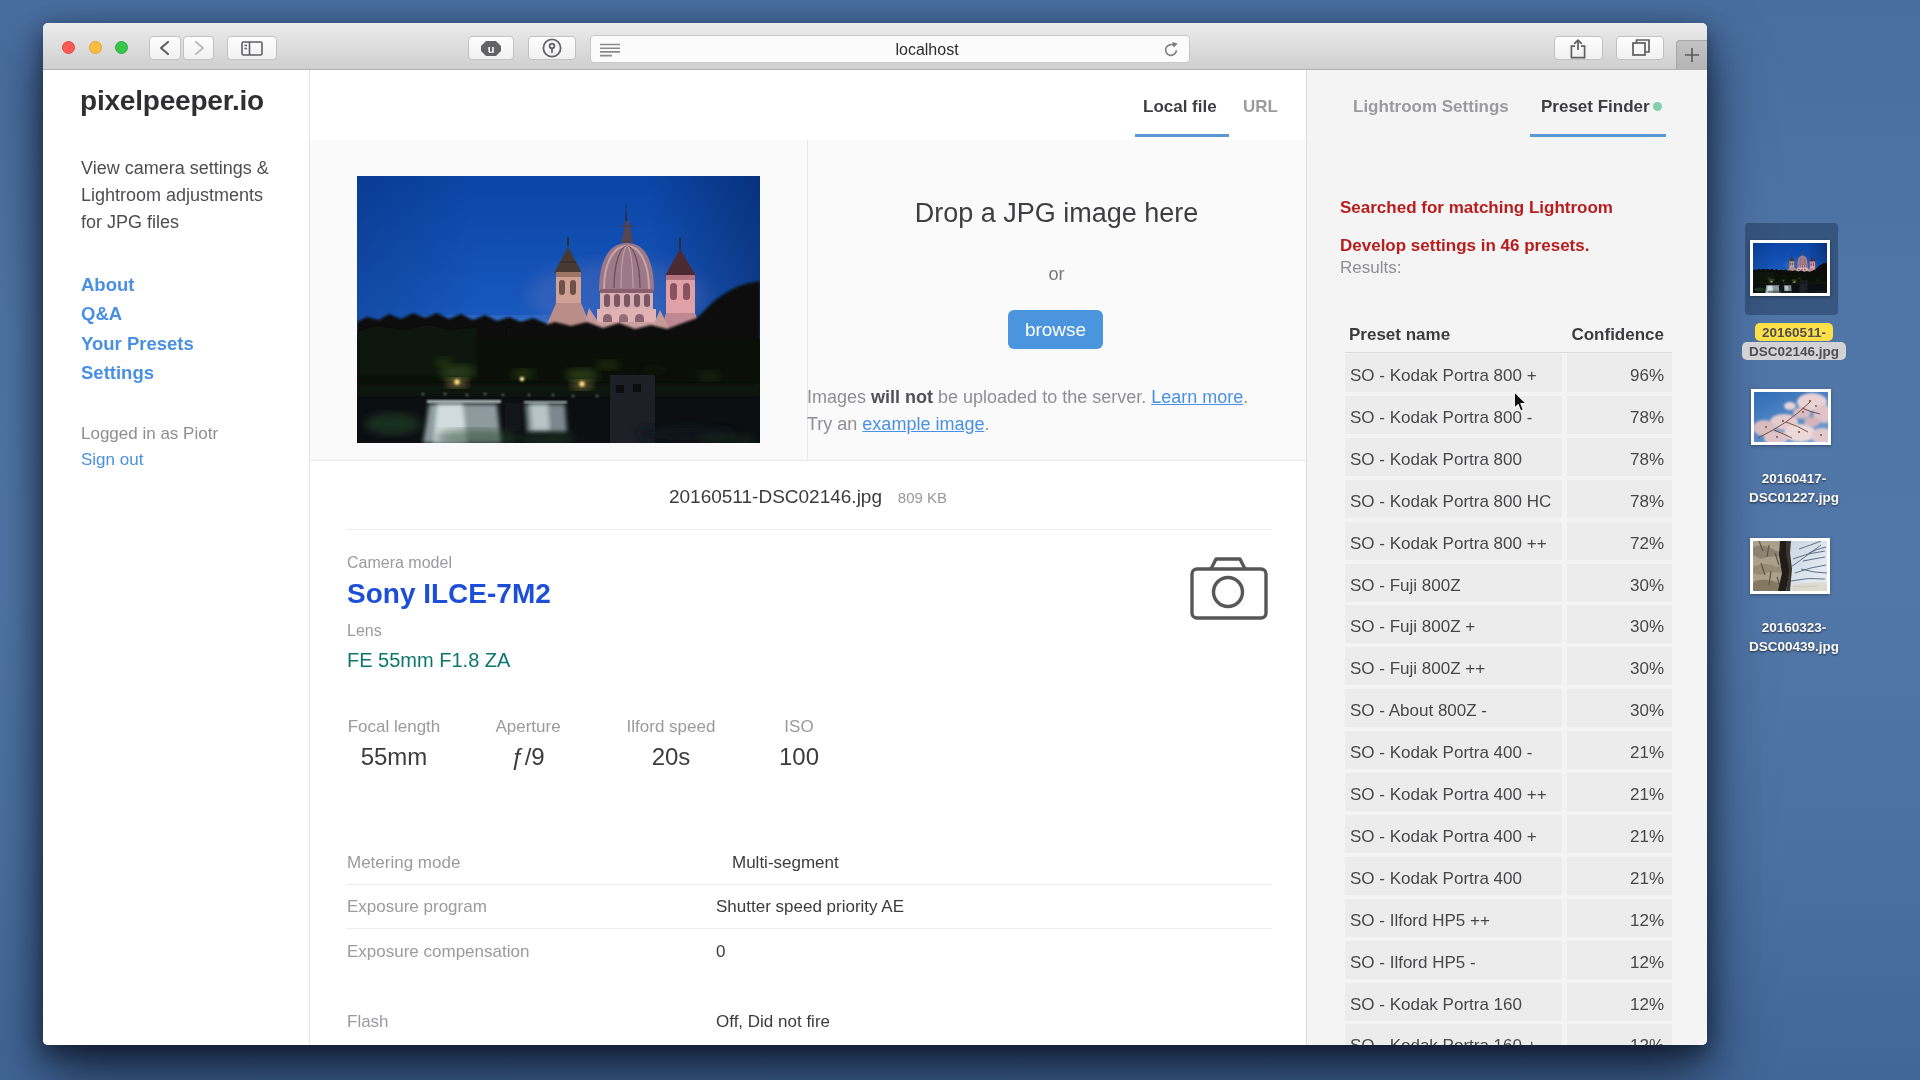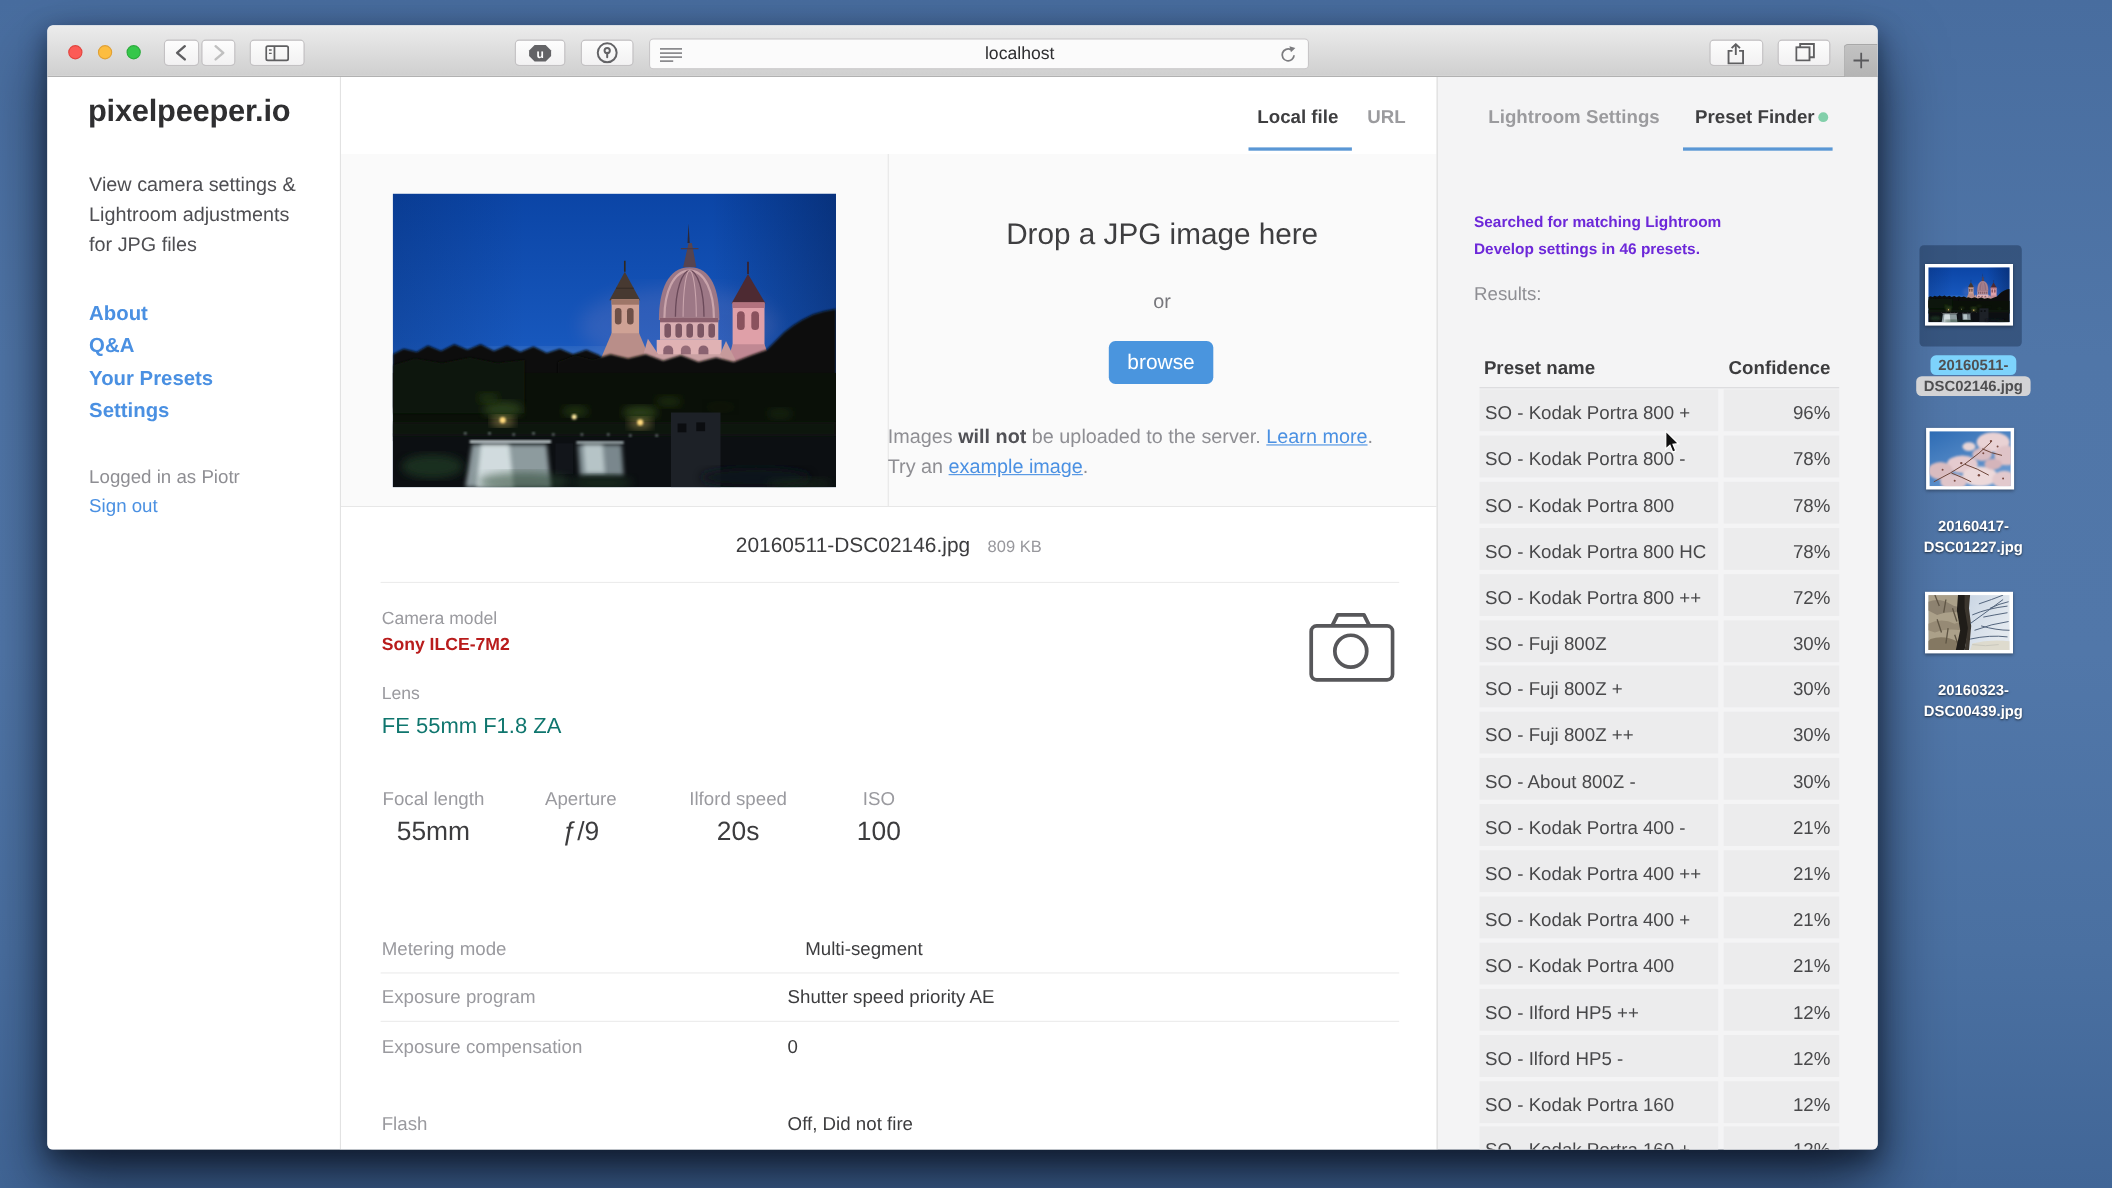--- a/index.html
+++ b/index.html
@@ -89,37 +89,37 @@
   #dropnote b { color:#515156; }
   .blue { color:#4a90e2; text-decoration:underline; }
 
   
   #filesec { position:absolute; left:0; top:391px; width:100%; bottom:0; background:#fff; }
   #fname { position:absolute; left:0; width:100%; top:25px; text-align:center; font-size:18px; color:#3c3c3e; }
   #fname .kb { font-size:15px; color:#98989d; }
   #fdiv { position:absolute; left:36px; right:34px; top:68px; height:1px; background:#ececec; }
   .val { font-size:20px; color:#0f766e; }
   #cammodel-lab { position:absolute; left:37px; top:93px; font-size:16px; color:#9a9a9f;}
-  #cammodel { position:absolute; left:37px; top:117px; font-size:16px; font-weight:bold; color:#b91c1c; }
+  #cammodel { position:absolute; left:37px; top:117px; font-size:28px; font-weight:bold; color:#1d4ed8; }
   #lens-lab { position:absolute; left:37px; top:161px; font-size:16px; color:#9a9a9f;}
   #lens { position:absolute; left:37px; top:188px; }
   #camicon { position:absolute; left:880px; top:95px; }
   .spec { position:absolute; text-align:center; top:256px; width:120px; }
   .spec .lab { display:block; font-size:17px; color:#9a9a9f; }
   .spec .big { display:block; font-size:24px; color:#3c3c3e; margin-top:6px; }
   .mrow-lab { position:absolute; left:37px; font-size:17px; color:#9a9a9f; }
   .mrow-val { position:absolute; left:406px; font-size:17px; color:#3c3c3e; }
   .mdiv { position:absolute; left:36px; right:34px; height:1px; background:#ececec; }
 
   
   #rp-tab-gray { position:absolute; left:46px; top:27px; font-size:17px; font-weight:bold; color:#9b9b9e; }
   #rp-tab-dark { position:absolute; left:234px; top:27px; font-size:17px; font-weight:bold; color:#3e3e40; }
   #rp-dot { position:absolute; left:346px; top:32px; width:9px; height:9px; border-radius:50%; background:#82cfaa; }
   #rp-line { position:absolute; left:223px; top:64px; width:136px; height:3px; background:#5a97d5; }
-  #searched { position:absolute; left:33px; top:119px; font-size:14px; font-weight:bold; color:#6d28d9; line-height:25px; }
+  #searched { position:absolute; left:33px; top:119px; font-size:17px; font-weight:bold; color:#b91c1c; line-height:38px; }
   #results { position:absolute; left:33px; top:188px; font-size:17px; color:#8e8e93; }
   #ptable { position:absolute; left:0px; top:0px; }
   .prow { position:absolute; }
   .pname {
     position:absolute; left:38px; top:0; width:217px; height:38px; background:#ececed;
     font-size:17px; color:#48484a; line-height:44px; padding-left:5px; overflow:hidden;
   }
   .pconf {
     position:absolute; left:260px; top:0; width:105px; height:38px; background:#ececed;
     font-size:17px; color:#48484a; line-height:44px; text-align:right; padding-right:8px; overflow:hidden;
@@ -493,21 +493,21 @@
   </div>
 </div>
 
 <div class="abs" style="left:1745px; top:223px; width:93px; height:92px; background:rgba(15,35,64,.38); border-radius:4px;"></div>
 <div class="dthumb" style="left:1750px; top:240px; width:80px; height:56px;">
   <svg width="74" height="50" viewBox="0 0 403 267" preserveAspectRatio="none">
       <use href="#photoscene"></use>
     </svg>
 </div>
 <div class="dlabel" style="left:1725px; top:322px; width:138px; color:#4f4f51; text-shadow:none;">
-  <span style="background:#7dd3fc; border-radius:5px; padding:1.5px 7px;">20160511-</span><br>
+  <span style="background:#fde047; border-radius:5px; padding:1.5px 7px;">20160511-</span><br>
   <span style="background:#d3d3d5; border-radius:5px; padding:1.5px 7px;">DSC02146.jpg</span>
 </div>
 
 <div class="dthumb" style="left:1751px; top:389px; width:80px; height:56px;">
   <svg width="74" height="50" viewBox="0 0 74 50">
     <defs>
       <linearGradient id="bsky" x1="0" y1="0" x2="0.7" y2="1">
         <stop offset="0" stop-color="#2e6cb4"></stop>
         <stop offset="1" stop-color="#6d9cd2"></stop>
       </linearGradient>

